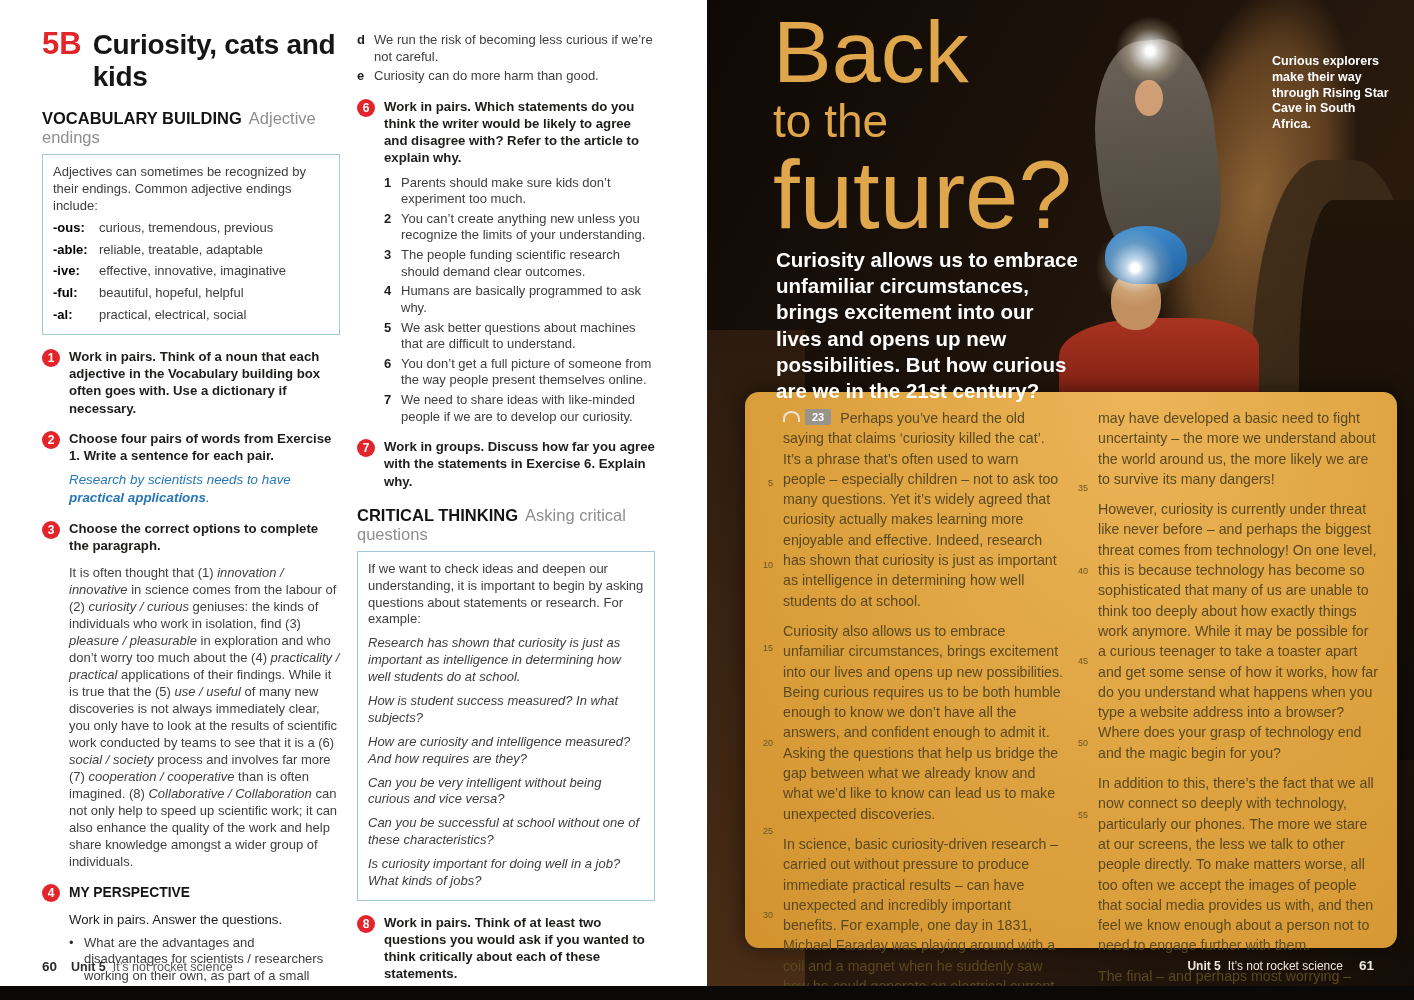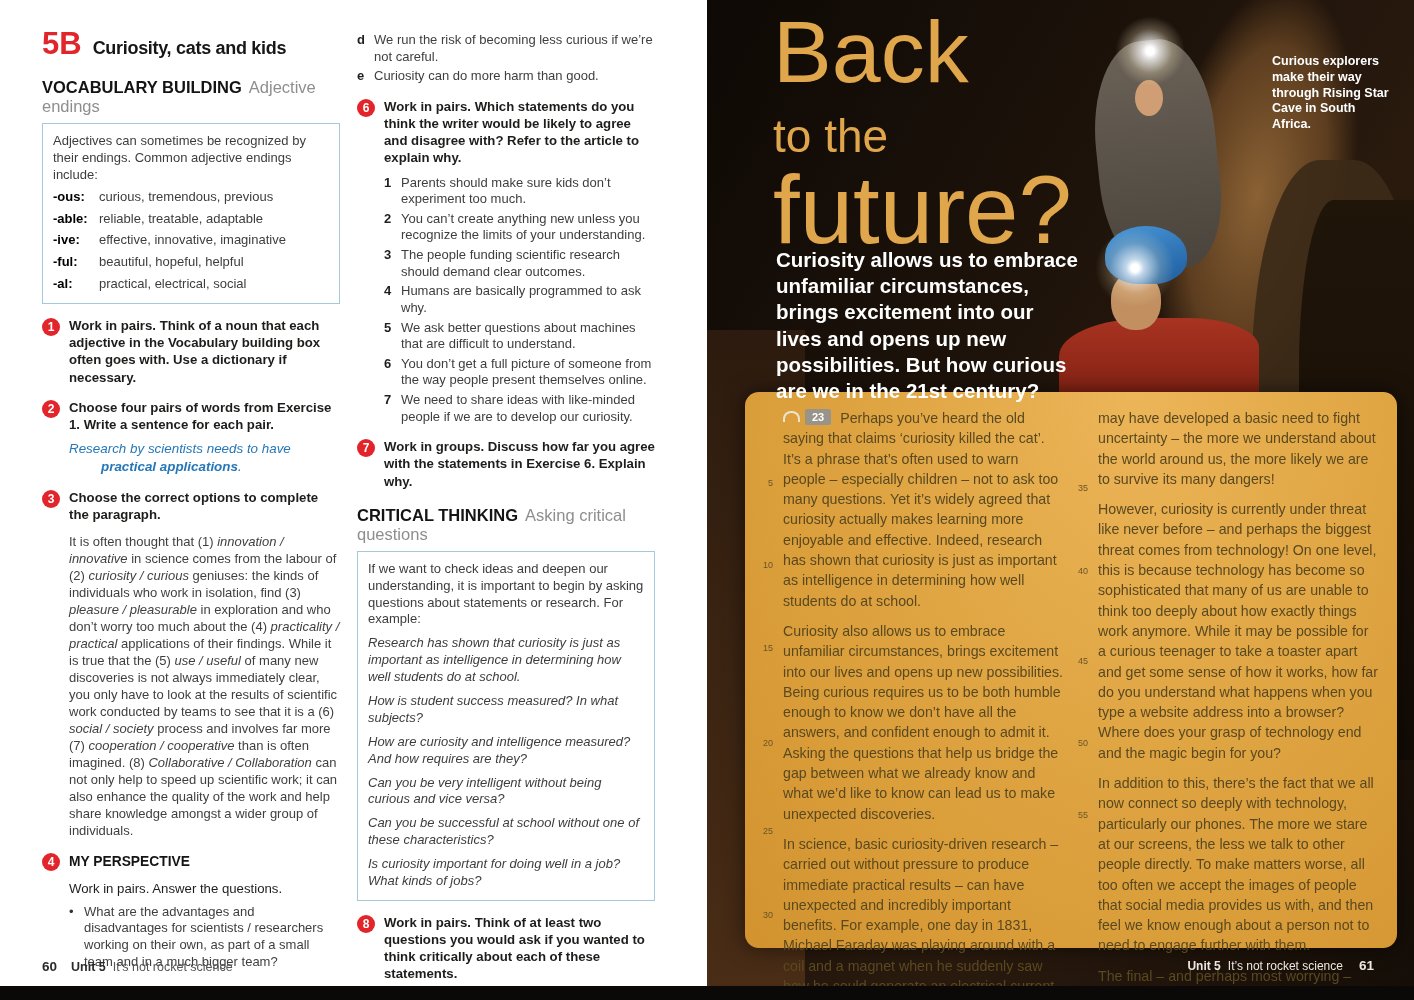--- a/index.html
+++ b/index.html
@@ -4,35 +4,35 @@
 <style>
   html,body{margin:0;padding:0;background:#e8e8e8;}
   .canvas{position:relative;width:1414px;height:1000px;background:#ffffff;overflow:hidden;
           font-family:"Liberation Sans",sans-serif;-webkit-font-smoothing:antialiased;}
   
   .col{position:absolute;top:26px;}
   .col1{left:42px;width:298px;}
   .col2{left:357px;width:298px;}
   .lesson-head{display:flex;align-items:baseline;gap:11px;margin-bottom:16px;}
   .code{color:#e2242b;font-weight:bold;font-size:31px;}
-  .lesson-title{font-size:18px;font-weight:bold;color:#161616;letter-spacing:-0.3px;}
+  .lesson-title{font-size:28px;font-weight:bold;color:#161616;letter-spacing:-0.3px;}
   .sec-head{font-size:16.5px;margin:10px 0 7px 0;}
   .sec-b{font-weight:bold;color:#141414;}
   .sec-l{color:#8e8e8e;margin-left:7px;font-weight:normal;}
   .bluebox{border:1px solid #a3c9da;padding:9px 10px 10px 10px;font-size:13px;color:#3d3d3d;line-height:1.3;}
   .vrow{display:flex;margin-top:5px;}
   .vend{font-weight:bold;color:#000000;width:46px;flex:none;}
   .ex{display:flex;margin-top:13px;}
   .exnum{flex:none;width:18px;height:18px;border-radius:50%;background:#e2242b;color:#fff;
          font-size:12px;font-weight:bold;text-align:center;line-height:18px;margin-right:9px;margin-top:1px;}
   .extext{font-weight:bold;color:#1d1d1b;font-size:13.2px;line-height:1.3;}
   .subblock{margin-left:27px;}
   .ex-blue{color:#2577b8;font-style:italic;font-size:13.4px;line-height:1.35;margin-top:7px;}
   .seg-i{font-style:italic;}
-  .seg-b{font-weight:bold;margin-left:32px;}
+  .seg-b{font-weight:bold;}
   .para{margin-top:9px;font-size:13px;color:#3f3f3f;line-height:1.31;}
   .items{margin-top:8px;}
   .item{display:flex;font-size:13px;color:#3e3e3e;line-height:1.28;margin-top:3px;}
   .ilbl{flex:none;width:17px;font-weight:bold;color:#1f1f1f;}
   .blt{flex:none;width:15px;color:#333;}
   .persp-head{font-weight:bold;color:#141414;font-size:13.8px;line-height:1.3;padding-top:1px;}
   .persp-sub{font-weight:normal;color:#1d1d1b;font-size:13.2px;margin:10px 0 0 27px;}
   .footer-left{position:absolute;left:42px;top:959px;font-size:12.5px;color:#2a2a2a;}
   .fl-page{font-weight:bold;font-size:13.5px;margin-right:14px;}
   .fl-unit{font-weight:bold;margin-right:7px;}
@@ -56,21 +56,21 @@
   .art-flare2{left:388px;top:228px;width:80px;height:80px;
     background:radial-gradient(circle,#ffffff 0 7%,rgba(255,255,255,.7) 16%,rgba(255,235,190,.2) 45%,transparent 70%);}
   .art-shirt{left:352px;top:318px;width:200px;height:85px;border-radius:45% 35% 0 0;
     background:linear-gradient(180deg,#a93321,#7e2012);}
   .art-right{left:592px;top:200px;width:115px;height:560px;border-radius:30% 0 0 20%;
     background:linear-gradient(180deg,#201509,#120b06);}
   .caption{position:absolute;left:565px;top:54px;width:118px;font-size:12.5px;font-weight:bold;color:#ffffff;
     line-height:1.26;z-index:6;}
   .bigtitle{position:absolute;left:66px;top:8px;color:#dfa64b;z-index:6;}
   .t1{font-size:88px;line-height:1;}
-  .t2{font-size:46px;line-height:1.02;margin-top:17px;}
+  .t2{font-size:46px;line-height:1.02;margin-top:2px;}
   .t3{font-size:96px;line-height:1;margin-top:2px;}
   .intro{position:absolute;left:69px;top:247px;width:302px;font-size:20.5px;font-weight:bold;color:#ffffff;
     line-height:1.28;z-index:6;}
   .panel{position:absolute;left:38px;top:392px;width:652px;height:556px;border-radius:14px;z-index:5;
     background:radial-gradient(ellipse at 60% 0%,#ecb558 0%,#dda23f 55%,#d2932f 100%);
     box-shadow:0 0 20px rgba(0,0,0,.55);}
   .acol{position:absolute;top:16px;width:280px;font-size:14.2px;line-height:1.43;color:#5a4920;}
   .acol-left{left:38px;}
   .acol-right{left:353px;width:280px;}
   .apara{margin:0 0 10px 0;}

